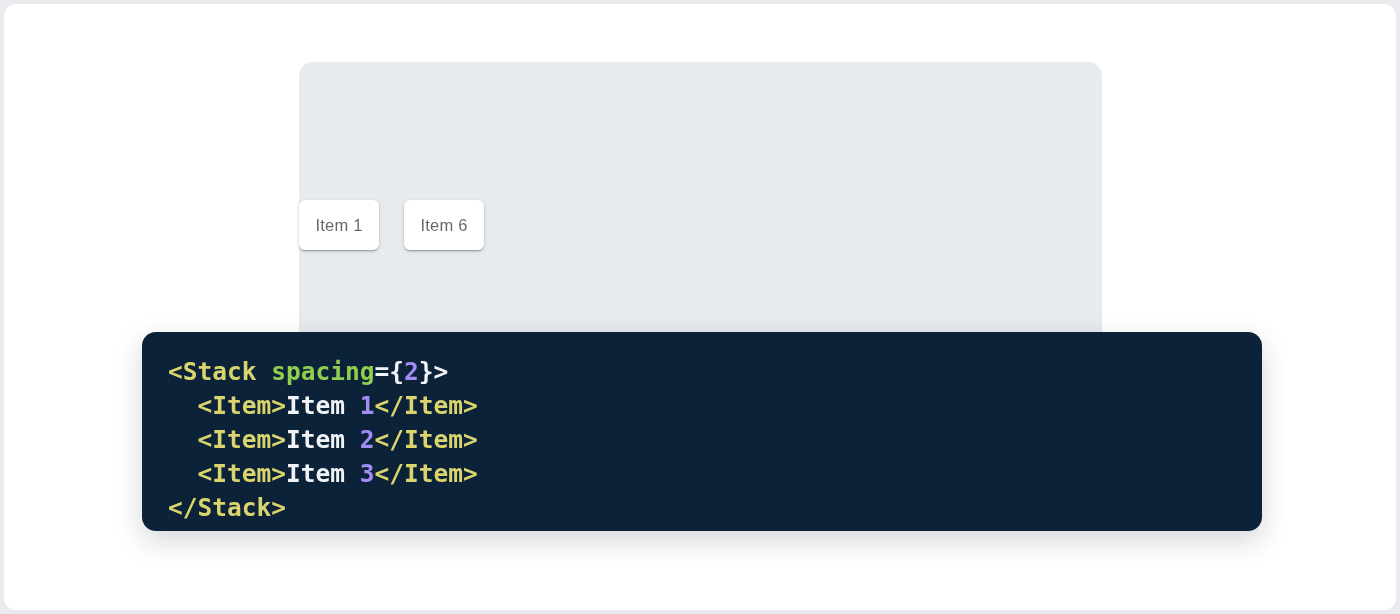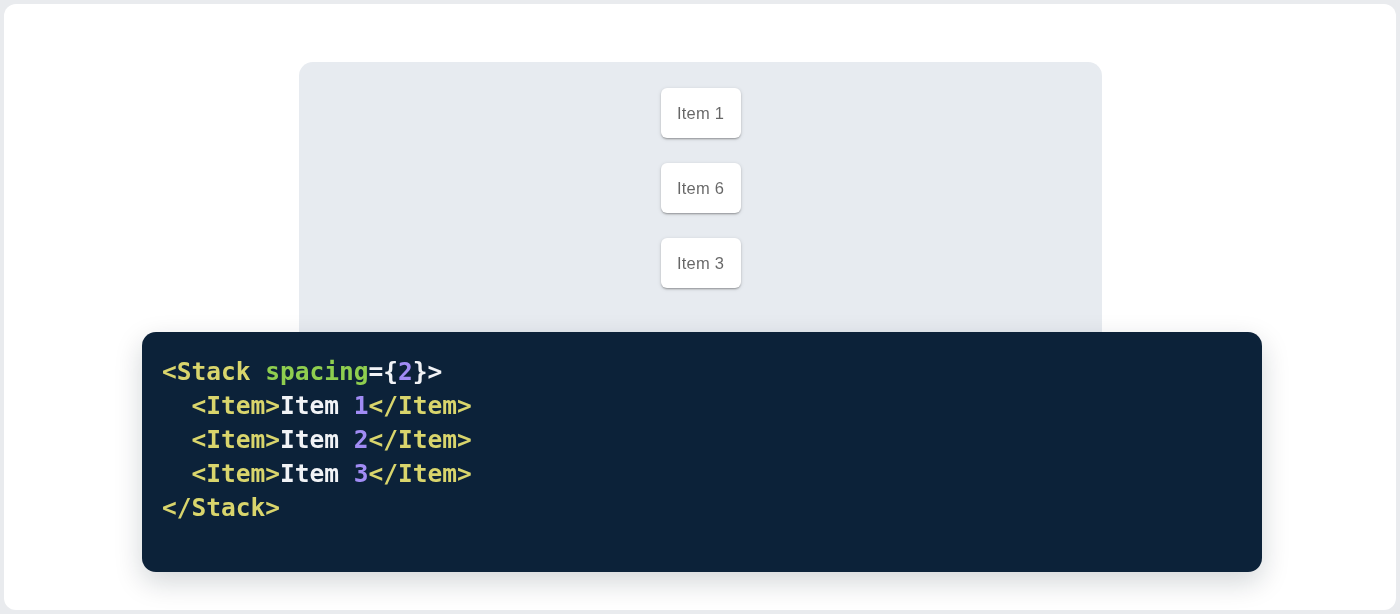--- a/index.html
+++ b/index.html
@@ -16,21 +16,20 @@
     background: #FFFFFF;
     border-radius: 12px;
   }
   .demo-panel {
     position: absolute;
     left: 295px; top: 58px;
     width: 803px; height: 300px;
     border-radius: 14px;
     background: #E7EBF0;
     display: flex;
-    flex-direction: column;
     align-items: center;
     padding-top: 26px;
     gap: 25px;
     box-sizing: border-box;
   }
   .item-card {
     width: 80px; height: 50px;
     background: #FFFFFF;
     border-radius: 6px;
     display: flex;
@@ -39,26 +38,26 @@
     box-shadow: 0 2px 2px -1px rgba(0,0,0,0.2), 0 1px 2px 0 rgba(0,0,0,0.14), 0 1px 4px 0 rgba(0,0,0,0.12);
   }
   .item-label {
     color: rgba(0,0,0,0.6);
     font-size: 16.5px;
     letter-spacing: 0.2px;
   }
   .code-block {
     position: absolute;
     left: 138px; top: 328px;
-    width: 1120px; height: 240px;
+    width: 1120px; height: 199px;
     border-radius: 14px;
     background: #0C2239;
     box-shadow: 0 10px 28px rgba(10,25,41,0.18);
     box-sizing: border-box;
-    padding: 23px 20px;
+    padding: 23px 26px;
   }
   .code {
     margin: 0;
     font-family: "DejaVu Sans Mono", "Liberation Mono", monospace;
     font-size: 24.5px;
     line-height: 34px;
     white-space: pre;
     font-weight: bold;
   }
   .code-line { height: 34px; }
@@ -68,22 +67,19 @@
 
 <div class="page-card" style="background: rgb(255, 255, 255);">
 
   <div class="demo-panel" style="background: rgb(231, 235, 240);">
     <div class="item-card">
       <span class="item-label">Item 1</span>
     </div>
     <div class="item-card">
       <span class="item-label">Item 6</span>
     </div>
-    <div class="item-card">
-      <span class="item-label">Item 3</span>
-    </div>
   </div>
 
   <div class="code-block" style="background: rgb(12, 34, 57);">
     <pre class="code" id="code"><div class="code-line"><span style="color: rgb(217, 213, 108);">&lt;Stack </span><span style="color: rgb(143, 206, 79);">spacing</span><span style="color: rgb(241, 243, 246);">={</span><span style="color: rgb(161, 140, 245);">2</span><span style="color: rgb(241, 243, 246);">}&gt;</span></div><div class="code-line"><span style="color: rgb(241, 243, 246);">  </span><span style="color: rgb(217, 213, 108);">&lt;Item&gt;</span><span style="color: rgb(241, 243, 246);">Item </span><span style="color: rgb(161, 140, 245);">1</span><span style="color: rgb(217, 213, 108);">&lt;/Item&gt;</span></div><div class="code-line"><span style="color: rgb(241, 243, 246);">  </span><span style="color: rgb(217, 213, 108);">&lt;Item&gt;</span><span style="color: rgb(241, 243, 246);">Item </span><span style="color: rgb(161, 140, 245);">2</span><span style="color: rgb(217, 213, 108);">&lt;/Item&gt;</span></div><div class="code-line"><span style="color: rgb(241, 243, 246);">  </span><span style="color: rgb(217, 213, 108);">&lt;Item&gt;</span><span style="color: rgb(241, 243, 246);">Item </span><span style="color: rgb(161, 140, 245);">3</span><span style="color: rgb(217, 213, 108);">&lt;/Item&gt;</span></div><div class="code-line"><span style="color: rgb(217, 213, 108);">&lt;/Stack&gt;</span></div></pre>
   </div>
 
 </div>
 
 </body></html>

